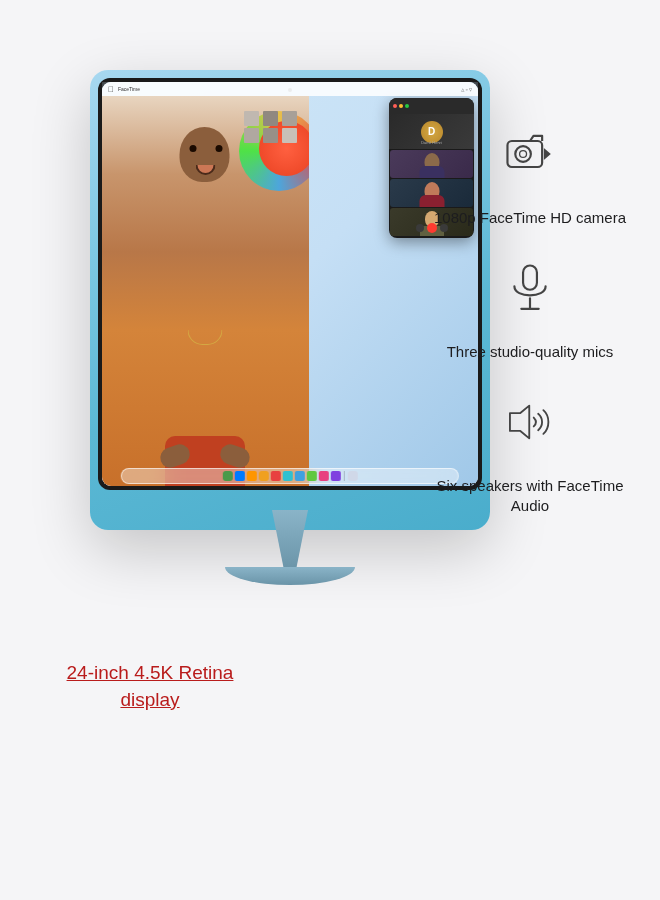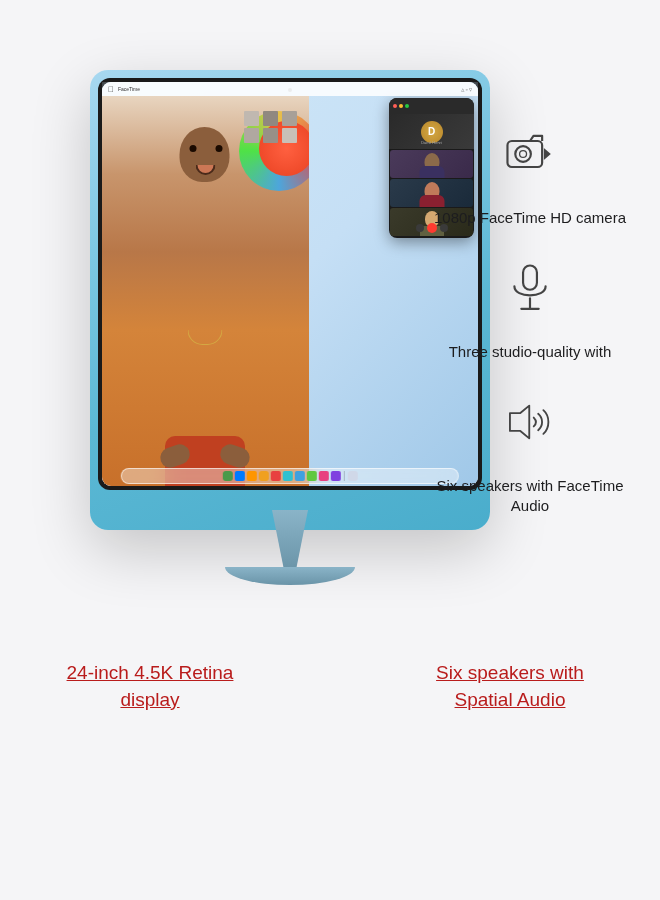--- a/index.html
+++ b/index.html
@@ -715,21 +715,21 @@
 
             <rect x="22" y="4" width="16" height="28" rx="8" ry="8" stroke="#444" stroke-width="2.5" fill="none"></rect>
 
             <path d="M12 28 C12 42 48 42 48 28" stroke="#444" stroke-width="2.5" fill="none" stroke-linecap="round"></path>
 
             <line x1="30" y1="42" x2="30" y2="54" stroke="#444" stroke-width="2.5" stroke-linecap="round"></line>
 
             <line x1="20" y1="54" x2="40" y2="54" stroke="#444" stroke-width="2.5" stroke-linecap="round"></line>
           </svg>
         </div>
-        <span class="feature-label">Three studio-quality with</span>
+        <span class="feature-label">Three studio-quality mics</span>
       </div>
 
       <div class="feature-item">
         <div class="feature-icon-wrap">
           <svg class="feature-icon-svg" viewBox="0 0 70 60" fill="none" xmlns="http://www.w3.org/2000/svg">
 
             <polygon points="8,18 22,18 34,8 34,52 22,42 8,42" stroke="#444" stroke-width="2.5" fill="none" stroke-linejoin="round"></polygon>
 
             <path d="M40 24 C44 28 44 32 40 36" stroke="#444" stroke-width="2.5" fill="none" stroke-linecap="round"></path>
 
@@ -741,18 +741,15 @@
         <span class="feature-label">Six speakers with FaceTime Audio</span>
       </div>
 
     </div>
   </div>
 
   <div class="bottom-captions">
     <div class="caption-left">
       <span class="caption-text">24-inch 4.5K Retina display</span>
     </div>
-    <div class="caption-right">
-      <span class="caption-text">Six speakers with<br>Spatial Audio</span>
-    </div>
   </div>
 
 </div>
 
 </body></html>

